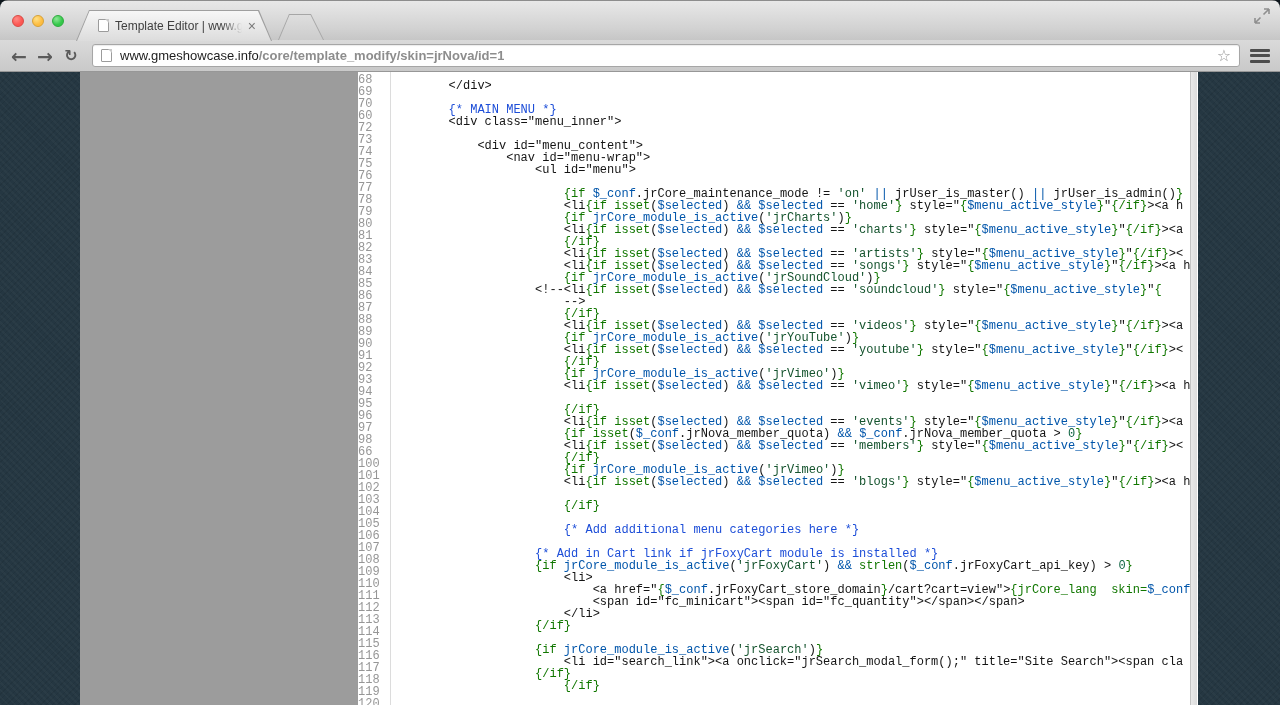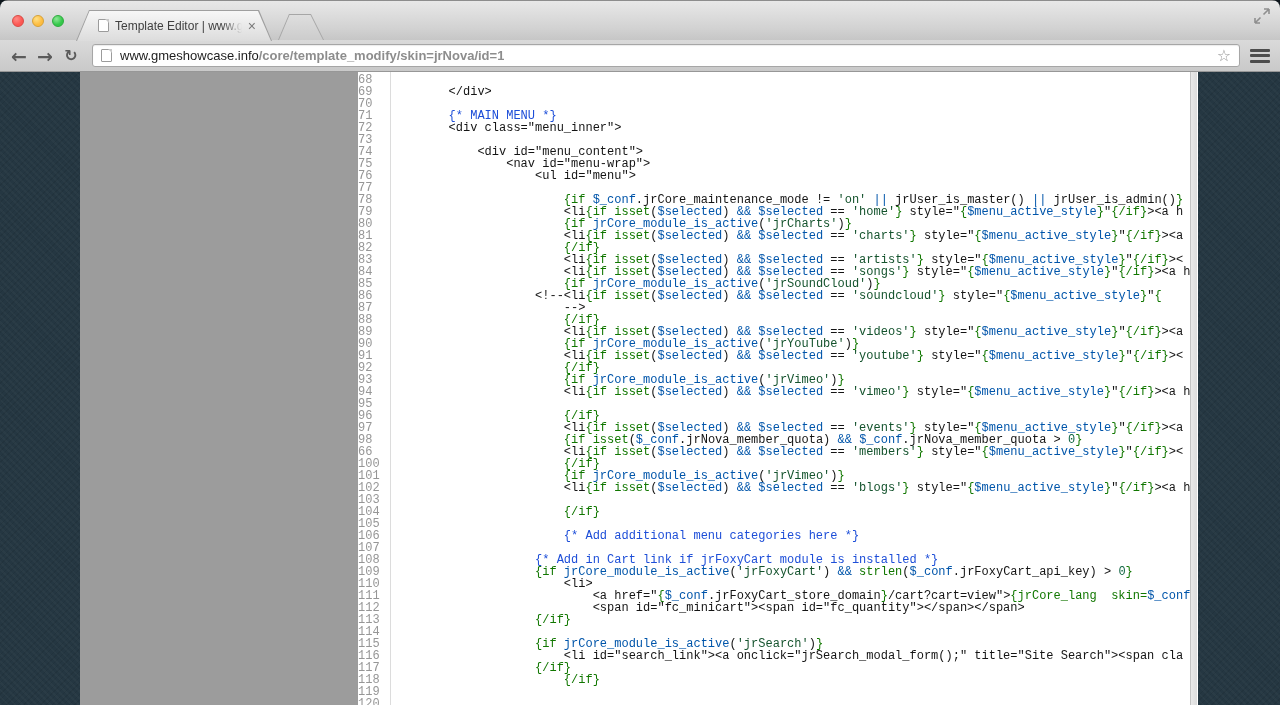--- a/index.html
+++ b/index.html
@@ -90,21 +90,21 @@
   }
   .gray-panel { position:absolute; left:80px; top:0; width:278px; height:100%; background:#9c9c9c; }
 
   .editor { position:absolute; left:358px; top:0; width:840px; height:100%; background:#fff; display:flex; }
   .gutter {
     width:33px; padding:2px 20px 0 0; text-align:right; background:#fff;
     border-right:1px solid #dcdcdc;
     font-family:"Liberation Mono", monospace; font-size:12px; line-height:12px; color:#969696;
   }
   .gutter div { height:12px; }
-  .code-area { width:799px; overflow:hidden; padding-top:14px; }
+  .code-area { width:799px; overflow:hidden; padding-top:8px; }
   .cl { height:12px; white-space:pre; font-family:"Liberation Mono", monospace; font-size:12px; line-height:12px; }
   .scroll-strip { width:7px; background:linear-gradient(90deg,#e9e9e9,#dcdcdc); border-left:1px solid #c4c4c4; }
 
   
   .p { color:#141414; }
   .t { color:#117700; }
   .v { color:#0055aa; }
   .o { color:#0055aa; }
   .s { color:#14532d; }
   .c { color:#1d4ed8; }
@@ -159,21 +159,21 @@
   </div>
 
   <div class="viewport">
     <div class="gray-panel"></div>
 
     <div class="editor">
       <div class="gutter">
           <div>68</div>
           <div>69</div>
           <div>70</div>
-          <div>71</div>
+          <div>60</div>
           <div>72</div>
           <div>73</div>
           <div>74</div>
           <div>75</div>
           <div>76</div>
           <div>77</div>
           <div>78</div>
           <div>79</div>
           <div>80</div>
           <div>81</div>
@@ -255,20 +255,21 @@
           <div class="cl"></div>
           <div class="cl"><span class="t">                        {/if}</span></div>
           <div class="cl"></div>
           <div class="cl"><span class="c">                        {* Add additional menu categories here *}</span></div>
           <div class="cl"></div>
           <div class="cl"><span class="c">                    {* Add in Cart link if jrFoxyCart module is installed *}</span></div>
           <div class="cl"><span class="t">                    {if </span><span class="v">jrCore_module_is_active</span><span class="p">(</span><span class="s">'jrFoxyCart'</span><span class="p">) </span><span class="o">&amp;&amp;</span><span class="p"> </span><span class="t">strlen</span><span class="p">(</span><span class="v">$_conf</span><span class="p">.jrFoxyCart_api_key) &gt; </span><span class="n">0</span><span class="t">}</span></div>
           <div class="cl"><span class="p">                        &lt;li&gt;</span></div>
           <div class="cl"><span class="p">                            &lt;a href="</span><span class="t">{</span><span class="v">$_conf</span><span class="p">.jrFoxyCart_store_domain</span><span class="t">}</span><span class="p">/cart?cart=view"&gt;</span><span class="t">{jrCore_lang</span><span class="p">  </span><span class="t">skin=</span><span class="v">$_conf</span></div>
           <div class="cl"><span class="p">                            &lt;span id="fc_minicart"&gt;&lt;span id="fc_quantity"&gt;&lt;/span&gt;&lt;/span&gt;</span></div>
+          <div class="cl"><span class="p">                        &lt;/li&gt;</span></div>
           <div class="cl"><span class="t">                    {/if}</span></div>
           <div class="cl"></div>
           <div class="cl"><span class="t">                    {if </span><span class="v">jrCore_module_is_active</span><span class="p">(</span><span class="s">'jrSearch'</span><span class="p">)</span><span class="t">}</span></div>
           <div class="cl"><span class="p">                        &lt;li id="search_link"&gt;&lt;a onclick="jrSearch_modal_form();" title="Site Search"&gt;&lt;span cla</span></div>
           <div class="cl"><span class="t">                    {/if}</span></div>
           <div class="cl"><span class="t">                        {/if}</span></div>
           <div class="cl"></div>
           <div class="cl"></div>
         </div>
       <div class="scroll-strip"></div>

